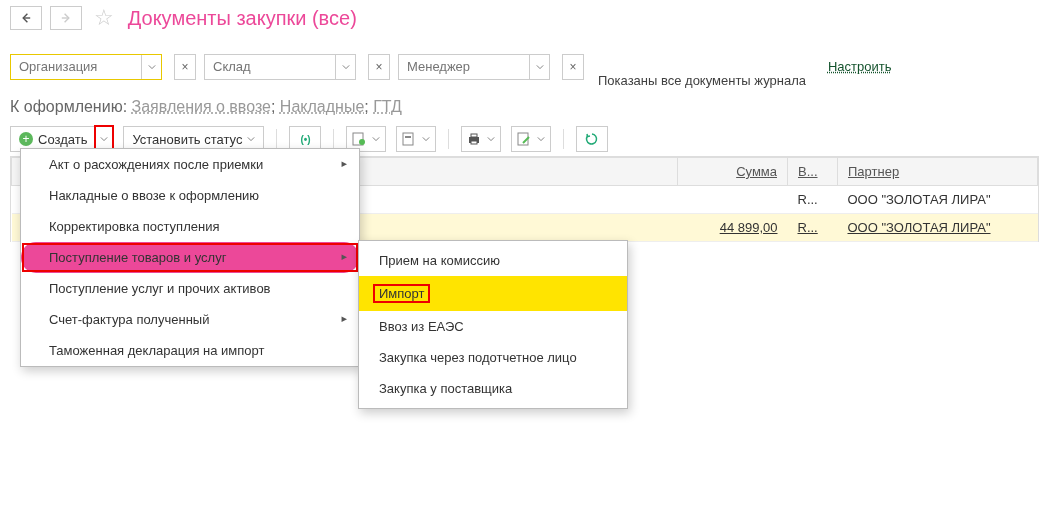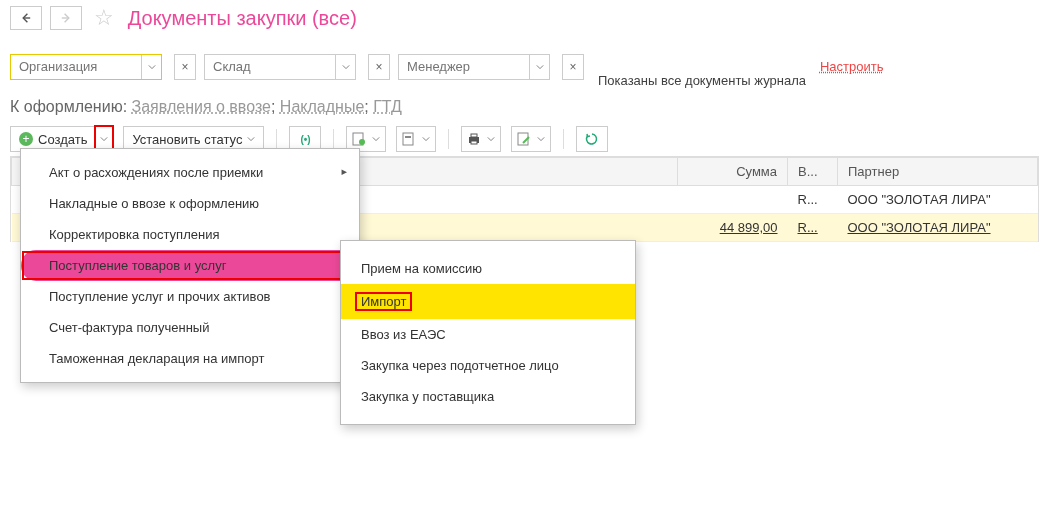--- a/index.html
+++ b/index.html
@@ -12,52 +12,52 @@
   .star { color: #ccc; font-size: 22px; margin: 0 6px 0 4px; }
   .page-title { font-size: 20px; color: #ec4899; }
 
   .filters-row { display: flex; align-items: center; gap: 8px; margin-bottom: 10px; }
   .filter-group { display: flex; align-items: stretch; height: 26px; border: 1px solid #ccc; }
   .filter-group.highlight { border-color: #e8c800; }
   .filter-input { border: none; padding: 0 8px; font-size: 13px; color: #6d28d9; width: 130px; outline: none; }
   .filter-drop { width: 20px; border-left: 1px solid #ccc; background: #fff; display: flex; align-items: center; justify-content: center; cursor: pointer; }
   .filter-clear { width: 22px; height: 26px; border: 1px solid #ccc; display: flex; align-items: center; justify-content: center; margin-left: 4px; background: #fff; cursor: pointer; font-size: 12px; color: #666; }
   .filter-info { margin-left: 6px; color: #404040; font-size: 13px; margin-top: 28px; }
-  .config-link { color: #ef4444; text-decoration: underline dotted; cursor: pointer; margin-left: 6px; }
+  .config-link { color: #14532d; text-decoration: underline dotted; cursor: pointer; margin-left: 14px; }
 
   .links-row { margin-bottom: 10px; color: #666; font-size: 16px; }
   .links-row a { color: #999; text-decoration: underline dotted; cursor: pointer; }
 
   .toolbar { display: flex; align-items: center; gap: 10px; margin-bottom: 4px; }
   .btn { height: 26px; border: 1px solid #ccc; background: #fff; display: inline-flex; align-items: center; padding: 0 8px; cursor: pointer; gap: 5px; font-size: 13px; color: #333; }
   .btn-split { display: inline-flex; }
   .btn-split .btn { border-right: none; }
   .btn-split .drop { width: 18px; border: 1px solid #ccc; background: #fff; display: flex; align-items: center; justify-content: center; cursor: pointer; }
   .btn-split.highlight .drop { outline: 2px solid #e00; outline-offset: -1px; }
   .icon-btn { height: 26px; width: 32px; border: 1px solid #ccc; background: #fff; display: flex; align-items: center; justify-content: center; cursor: pointer; }
   .icon-btn.with-drop { width: 40px; justify-content: space-around; padding: 0 2px; }
   .sep { width: 1px; height: 20px; background: #ddd; margin: 0 2px; }
   .plus-circ { width: 14px; height: 14px; border-radius: 7px; background: #5cb85c; color: #fff; font-size: 12px; line-height: 14px; text-align: center; }
 
   .table-wrap { border-left: 1px solid #ddd; border-right: 1px solid #ddd; border-top: 1px solid #ddd; }
   table { width: 100%; border-collapse: collapse; }
-  th { background: #f5f5f5; text-align: left; padding: 6px 10px; border: 1px solid #ddd; font-weight: normal; color: #555; font-size: 13px; }
+  th { background: #f5f5f5; text-align: left; padding: 6px 10px; border: 1px solid #ddd; font-weight: normal; color: #555; font-size: 13px; text-decoration: underline; }
   td { padding: 6px 10px; border-bottom: 1px solid #eee; font-size: 13px; color: #333; }
   tr.selected td { background: #fff9d6; text-decoration: underline; }
   .col-sum { width: 110px; text-align: right; }
   .col-v { width: 50px; }
   .col-partner { width: 200px; }
 
-  .dropdown-menu { position: absolute; top: 148px; left: 20px; width: 340px; background: #fff; border: 1px solid #bbb; box-shadow: 2px 4px 10px rgba(0,0,0,.2); z-index: 10; padding: 8px 0; }
+  .dropdown-menu { position: absolute; top: 148px; left: 20px; width: 340px; background: #fff; border: 1px solid #bbb; box-shadow: 2px 4px 10px rgba(0,0,0,.2); z-index: 10; padding: 0 0; }
   .dropdown-menu .item { padding: 8px 28px 8px 28px; cursor: pointer; position: relative; font-size: 13px; }
   .dropdown-menu .item.has-sub::after { content: '▸'; position: absolute; right: 12px; font-size: 11px; color: #555; }
   .dropdown-menu .item.active { background: #ec4899; border-radius: 15px; }
   .dropdown-menu .item.active.highlight-border::before { content: ''; position: absolute; inset: 1px; border: 2px solid #e00; pointer-events: none; }
 
-  .submenu { position: absolute; top: 240px; left: 340px; width: 296px; background: #fff; border: 1px solid #bbb; box-shadow: 2px 4px 10px rgba(0,0,0,.2); z-index: 11; padding: 12px 0; }
+  .submenu { position: absolute; top: 240px; left: 358px; width: 270px; background: #fff; border: 1px solid #bbb; box-shadow: 2px 4px 10px rgba(0,0,0,.2); z-index: 11; padding: 4px 0; }
   .submenu .item { padding: 8px 20px; cursor: pointer; font-size: 13px; }
   .submenu .item.active { background: #ffe400; }
   .submenu .item.active .inner-box { border: 2px solid #e00; padding: 0 4px; display: inline-block; margin-left: -6px; }
 
   svg.chev { width: 8px; height: 8px; }
 </style>
 </head>
 <body>
 
 <div class="page">

